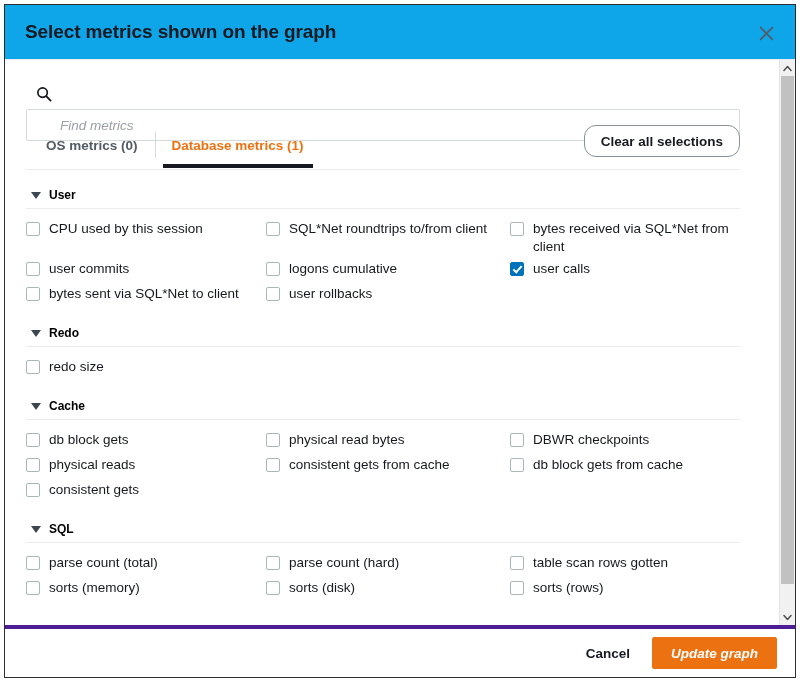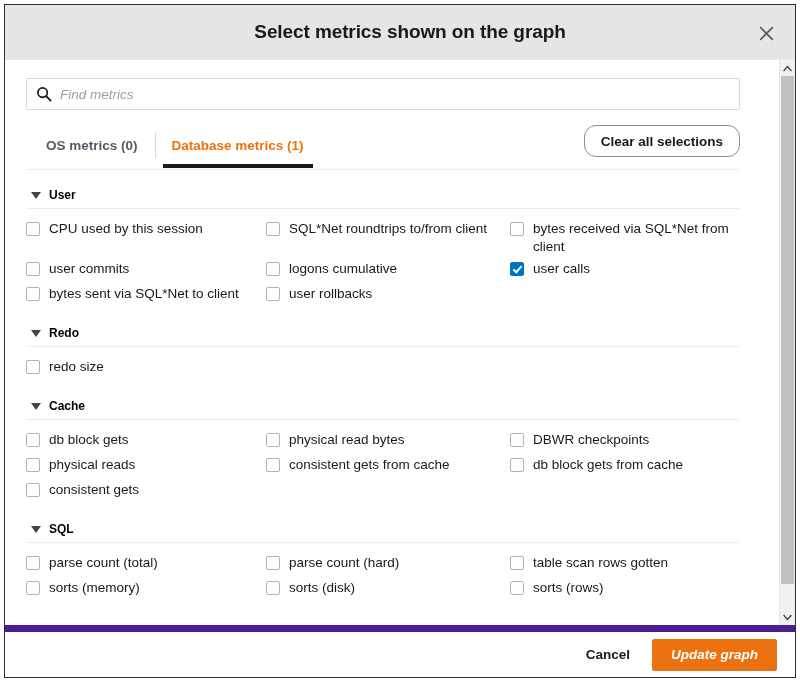--- a/index.html
+++ b/index.html
@@ -34,26 +34,25 @@
     background: #ffffff;
     display: flex;
     flex-direction: column;
   }
 
   
   .modal-header {
     position: relative;
     height: 55px;
     flex: 0 0 55px;
-    background: #e5e5e5;
+    background: #0ea5e9;
     border-bottom: 1px solid #eaeded;
     display: flex;
     align-items: center;
     box-sizing: border-box;
-    justify-content: center;
   }
   .modal-title {
     font-size: 19px;
     font-weight: bold;
     color: #16191f;
     margin-left: 20px;
     letter-spacing: -0.1px;
   }
   .close-btn {
     position: absolute;
@@ -103,20 +102,21 @@
     height: 32px;
     box-sizing: border-box;
     border: 1px solid #d5dbdb;
     border-radius: 2px;
     padding: 0 10px 0 33px;
     font-size: 13.5px;
     font-family: "Liberation Sans", sans-serif;
     color: #16191f;
     background: #ffffff;
     outline: none;
+    margin-top: 31px;
   }
   .search-input::placeholder {
     color: #9aa0a6;
     font-style: italic;
   }
   .search-icon {
     position: absolute;
     left: 10px;
     top: 8px;
     width: 16px;
@@ -306,21 +306,21 @@
     top: 0;
     height: 508px;
     background: #c1c1c1;
     cursor: pointer;
   }
 
   
   .modal-footer {
     flex: 0 0 52px;
     height: 52px;
-    border-top: 7px solid #4c1d95;
+    border-top: 4px solid #4c1d95;
     background: #ffffff;
     display: flex;
     align-items: center;
     justify-content: flex-end;
     padding-right: 18px;
     gap: 16px;
     box-sizing: border-box;
   }
   .btn-cancel {
     background: transparent;

